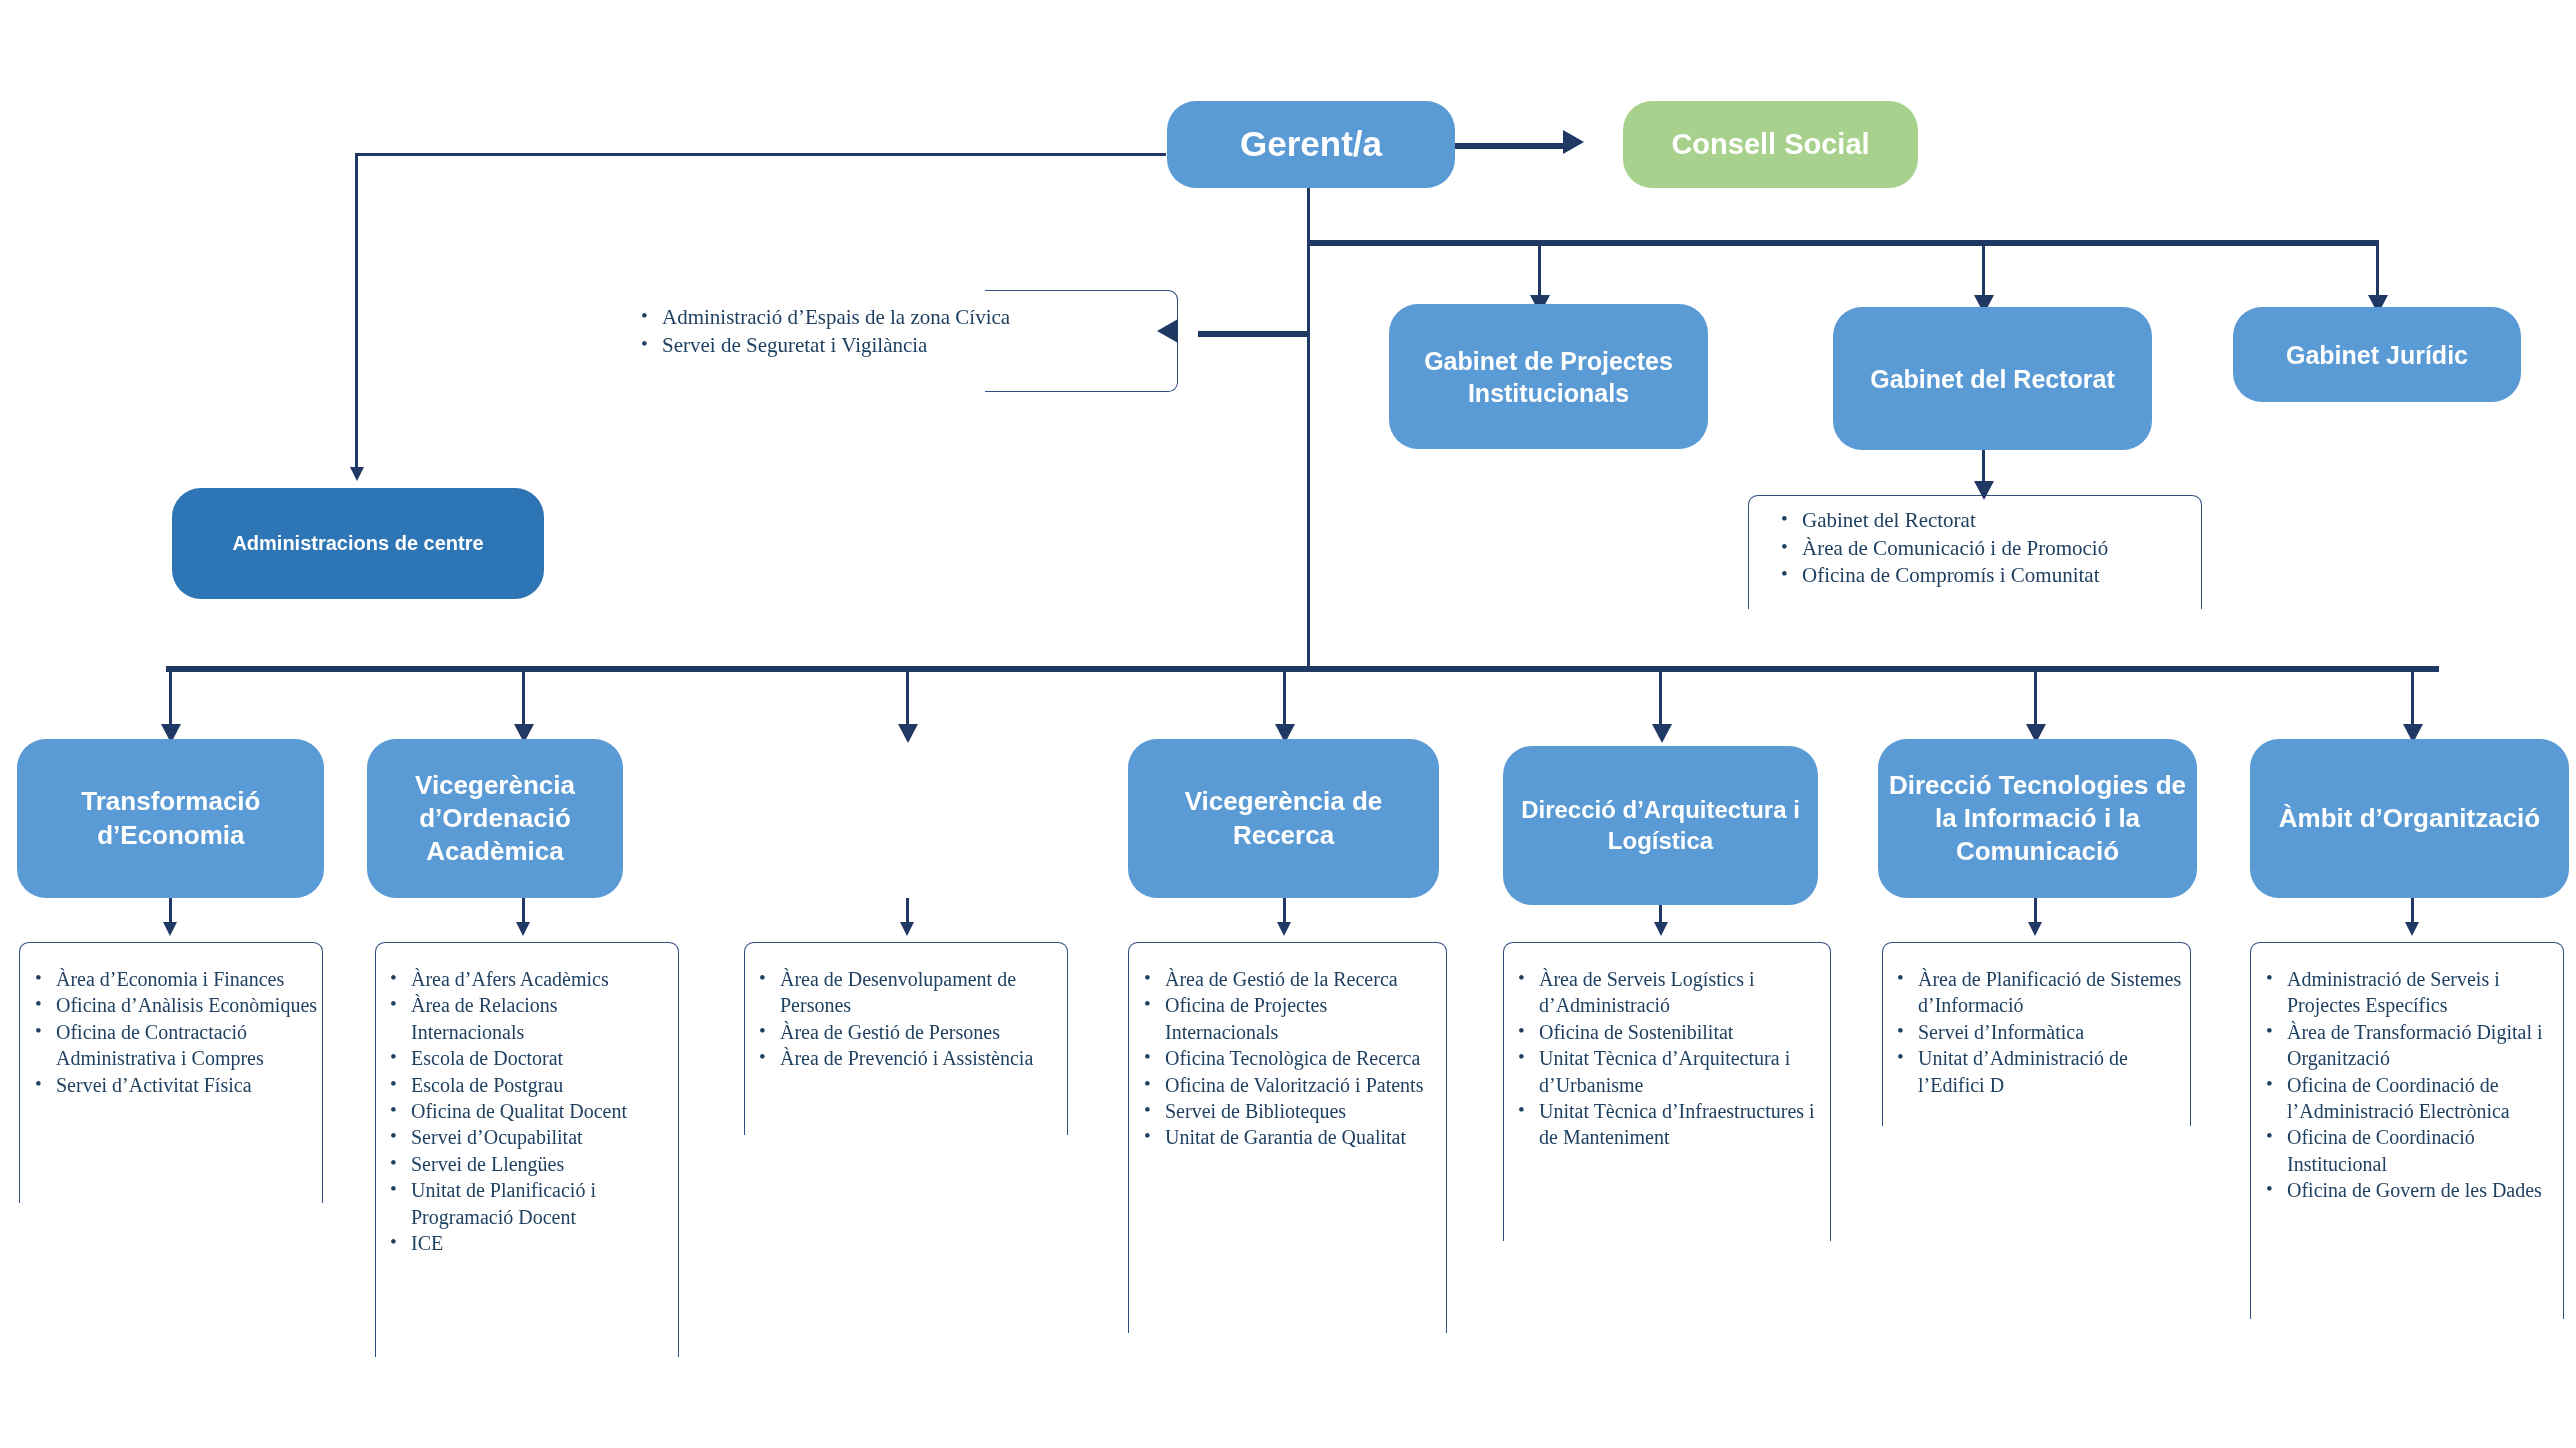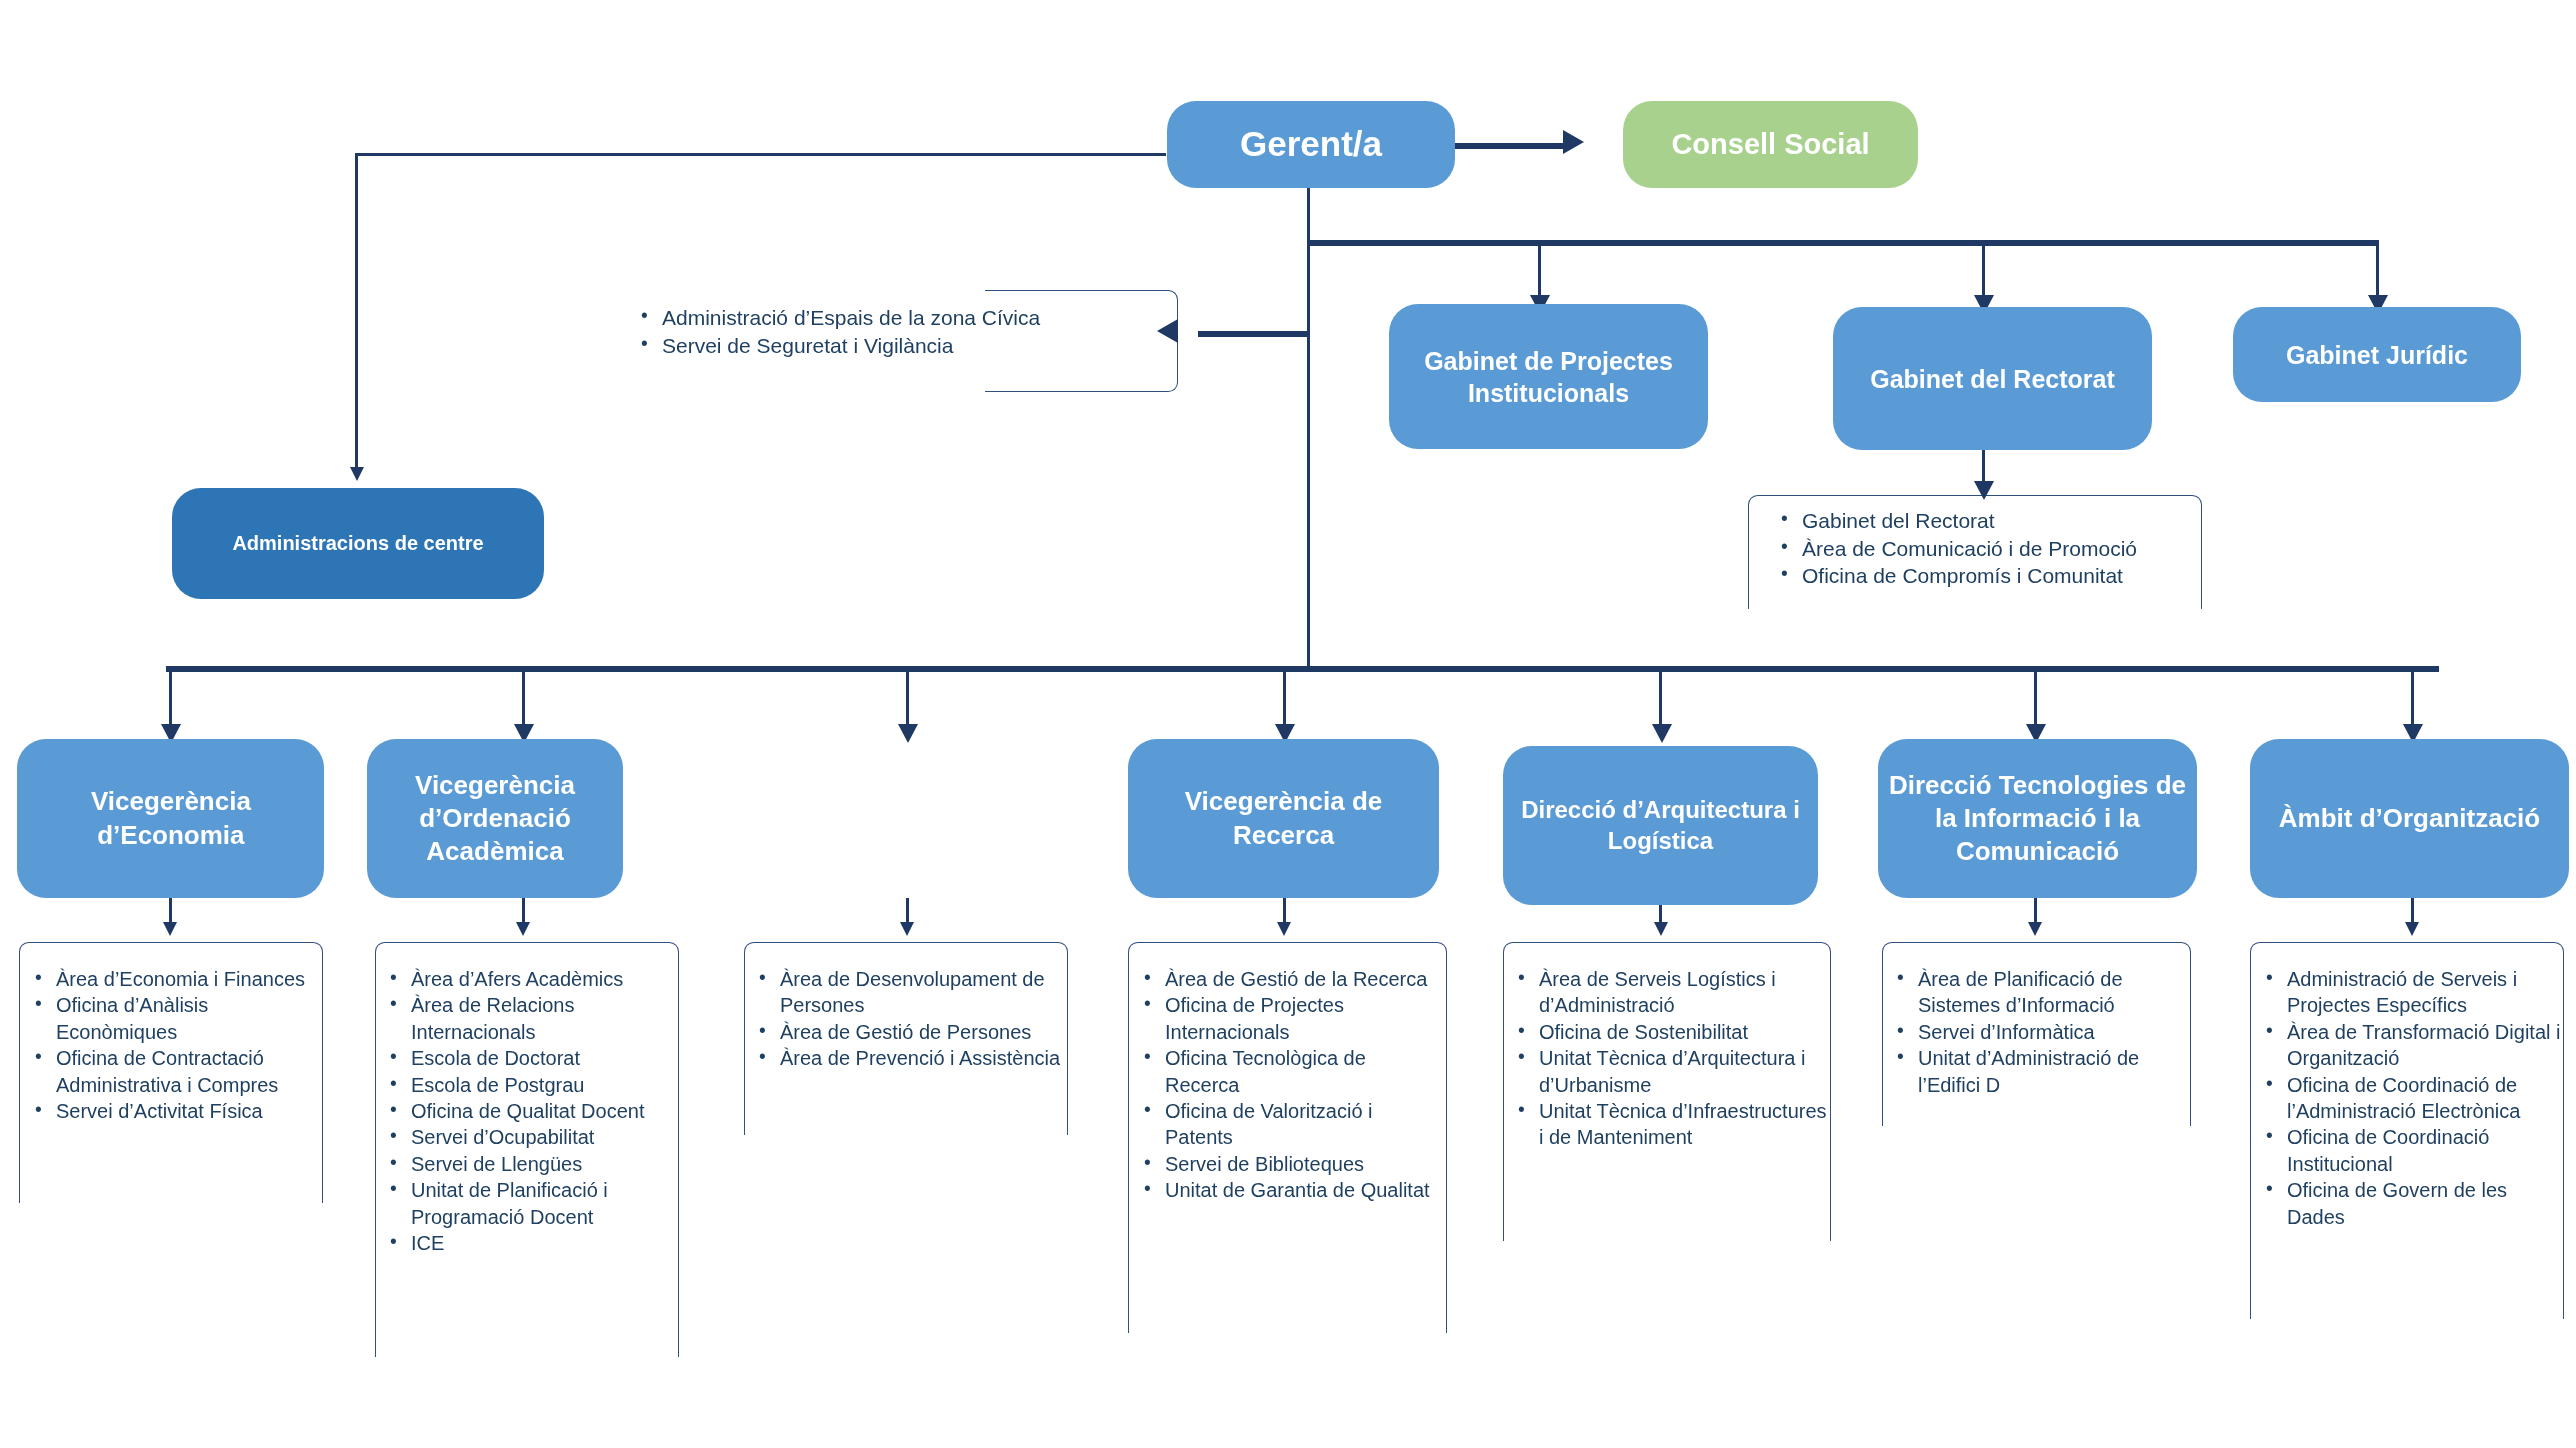--- a/index.html
+++ b/index.html
@@ -85,21 +85,21 @@
     border-left: none;
   }
 
   .bullets {
     position: absolute;
     z-index: 4;
     color: #1F4061;
     font-size: 20px;
     line-height: 1.32;
   }
-  .bullets ul { list-style: none; }
+  .bullets ul { list-style: none; font-family: Liberation Serif, serif; }
   .bullets li {
     position: relative;
     padding-left: 25px;
     margin-bottom: 0px;
   }
   .bullets li::before {
     content: "\2022";
     position: absolute;
     left: 3.9px;
     top: -1px;
@@ -204,21 +204,21 @@
 
   <div class="node blue" style="left:1833px; top:307px; width:319px; height:143px; font-size:25px;">
     <span class="node-label">Gabinet del Rectorat</span>
   </div>
 
   <div class="node blue" style="left:2233px; top:307px; width:288px; height:95px; font-size:25px;">
     <span class="node-label">Gabinet Jurídic</span>
   </div>
 
   <div class="node blue" style="left:17.4px; top:739px; width:307px; height:159px; font-size:26px;">
-    <span class="node-label">Vicegerència d’Economia</span>
+    <span class="node-label">Transformació d’Economia</span>
   </div>
   <div class="node blue" style="left:367px; top:739px; width:256px; height:159px; font-size:26px;">
     <span class="node-label">Vicegerència d’Ordenació Acadèmica</span>
   </div>
   <div class="node blue" style="left:1128px; top:739px; width:311px; height:159px; font-size:26px;">
     <span class="node-label">Vicegerència de Recerca</span>
   </div>
   <div class="node blue" style="left:1503px; top:746px; width:315px; height:159px; font-size:24px;">
     <span class="node-label">Direcció d’Arquitectura i Logística</span>
   </div>

